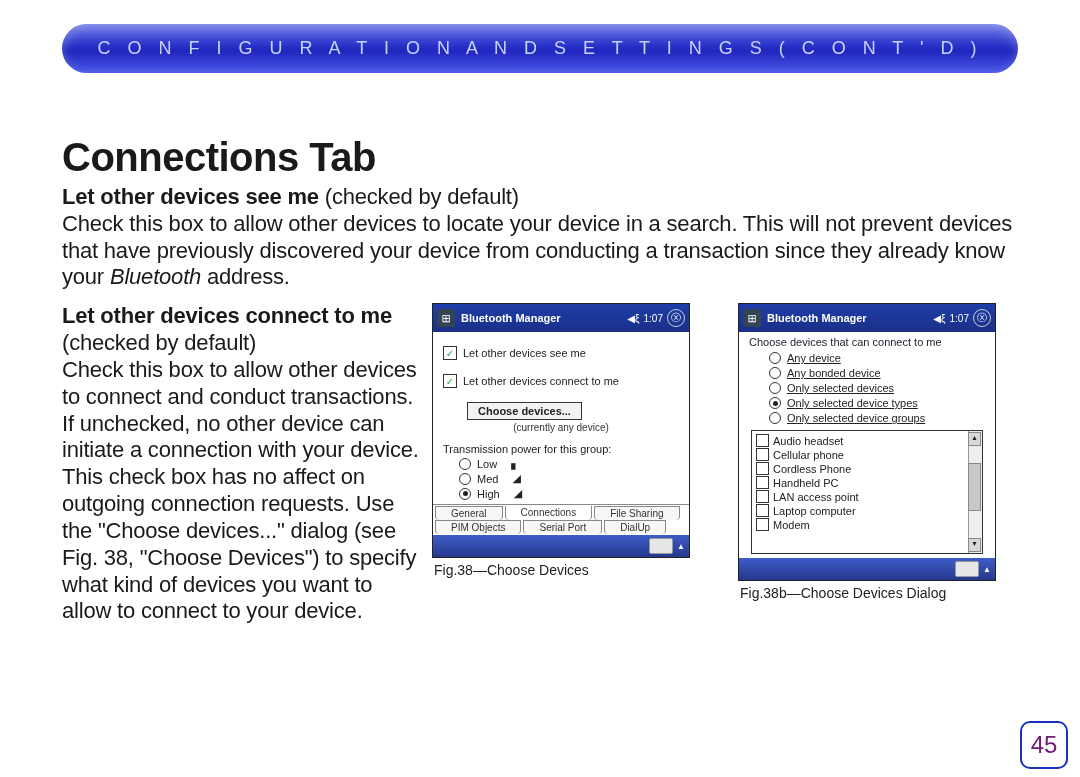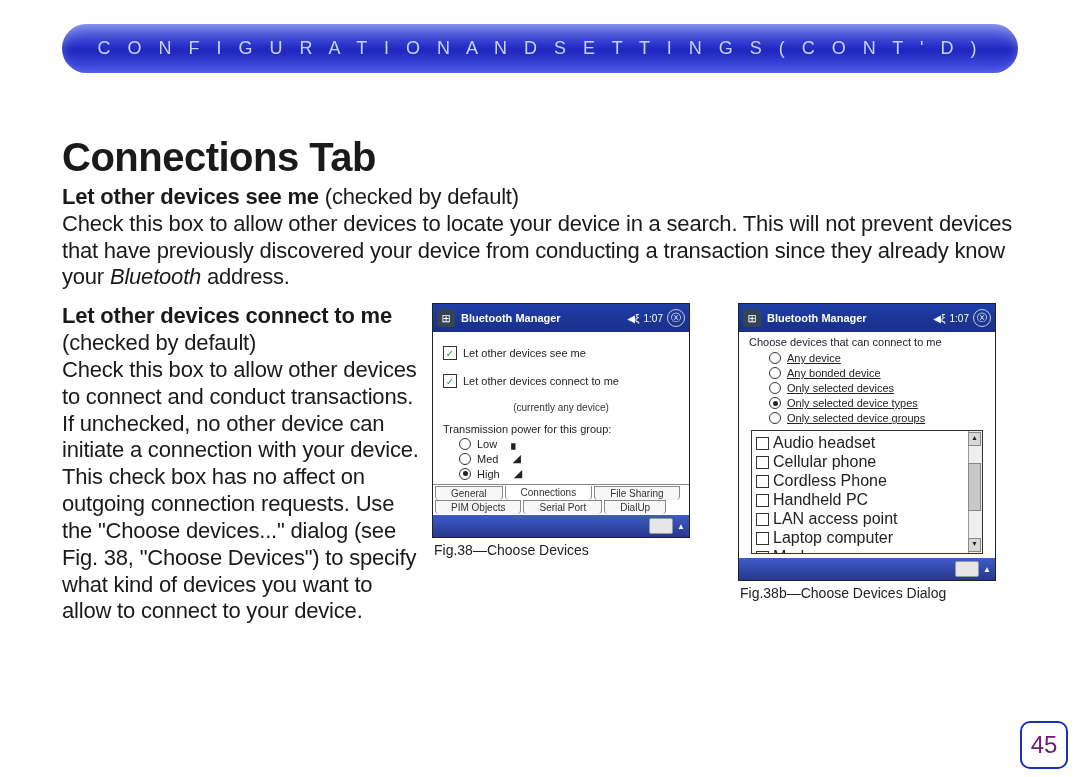--- a/index.html
+++ b/index.html
@@ -161,21 +161,21 @@
     text-decoration: underline;
   }
   .types-list {
     border: 1px solid #333;
     margin: 6px 2px 2px 2px;
     height: 122px;
     overflow:hidden;
     position: relative;
   }
   .types-inner { padding: 2px 4px; }
-  .type-row { display:flex; align-items:center; gap:4px; font-size:16px; margin:1px 0; }
+  .type-row { display:flex; align-items:center; gap:4px; font-size:11px; margin:1px 0; }
   .type-cb { width:11px;height:11px;border:1px solid #333; }
   .types-list .scroll-track {
     position:absolute; right:0; top:0; bottom:0; width:13px; background:#eee; border-left:1px solid #999;
   }
   .types-list .scroll-thumb {
     position:absolute; right:1px; top:32px; width:11px; height:46px; background:#c8c8c8; border:1px solid #888;
   }
   .types-list .scroll-btn {
     position:absolute; right:1px; width:11px; height:12px; background:#d8d8d8; border:1px solid #888;
     font-size:8px; line-height:10px; text-align:center;
@@ -231,20 +231,23 @@
           </div>
           <div class="pda-content">
             <div class="cb-row">
               <span class="cb">✓</span>
               <span>Let other devices see me</span>
             </div>
             <div class="cb-row">
               <span class="cb">✓</span>
               <span>Let other devices connect to me</span>
             </div>
+            <div>
+              <span class="btn-choose">Choose devices...</span>
+            </div>
             <div class="currently-note">(currently any device)</div>
             <div class="power-label">Transmission power for this group:</div>
             <div class="power-options">
               <div class="radio-row">
                 <span class="radio"></span>
                 <span>Low</span>
                 <span class="signal">▖</span>
               </div>
               <div class="radio-row">
                 <span class="radio"></span>

